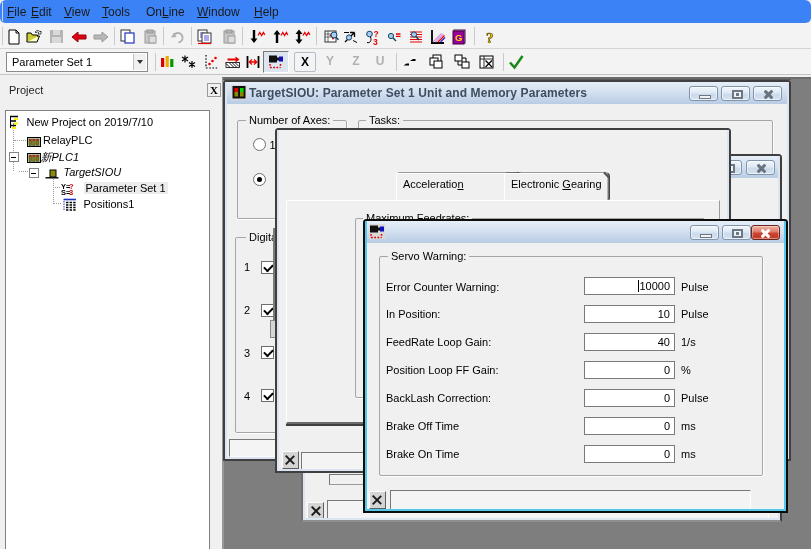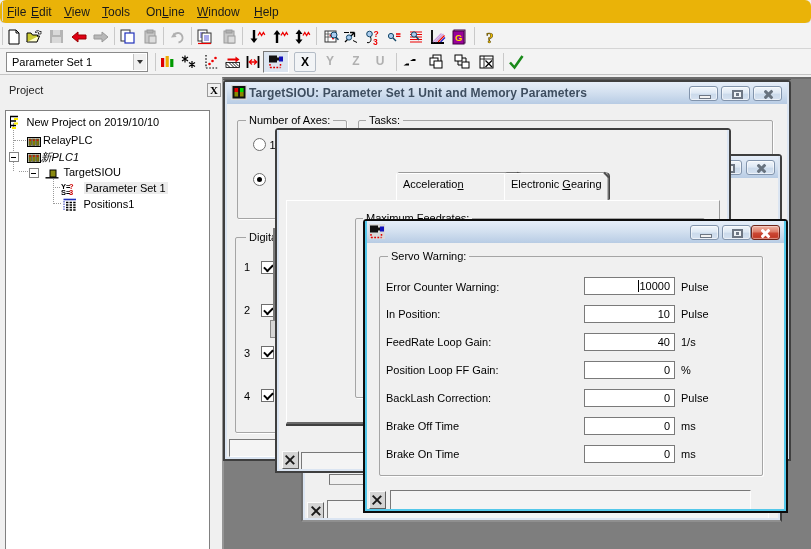--- a/index.html
+++ b/index.html
@@ -1,19 +1,19 @@
 <!DOCTYPE html>
 <html><head>
 <meta charset="utf-8">
 <style>
 * { margin:0; padding:0; box-sizing:border-box; }
 html,body { width:811px; height:549px; overflow:hidden; }
 body { font-family:"Liberation Sans", sans-serif; background:#f0f0f0; position:relative; }
 
-#menubar { left:0; top:0; width:811px; height:24px; background:#eab308; border-bottom:1px solid #d5d5d5; position:absolute;border-radius:6px; }
+#menubar { left:0; top:0; width:811px; height:24px; background:#3b82f6; border-bottom:1px solid #d5d5d5; position:absolute;border-radius:6px; }
 #menubar > span { position:absolute; top:5px; font-size:12px; color:#1a1a1a; }
 #toolbar1 { left:0; top:23px; width:811px; height:26px; background:#f3f3f3; border-bottom:1px solid #d5d5d5; position:absolute; }
 #toolbar2 { left:0; top:49px; width:811px; height:26px; background:#f3f3f3; border-bottom:1px solid #c4c4c4; position:absolute; }
 .tsep { position:absolute; top:4px; width:1px; height:18px; background:#c9c9c9; }
 .ticon { position:absolute; top:4px; width:17px; height:17px; }
 #toolbar1 .ticon { top:6px; }
 #toolbar2 .ticon { top:5px; }
 .ticon svg { display:block; }
 #combo { position:absolute; left:6px; top:3px; width:142px; height:20px; background:#fff; border:1px solid #8a8a8a; }
 #combo .ctext { position:absolute; left:5px; top:3px; font-size:11px; color:#000; }
@@ -342,21 +342,21 @@
       <div class="dotv" style="left:46.5px; top:64px; height:29px;"></div>
       <div class="doth" style="left:47px; top:76px; width:7px;"></div>
       <div class="doth" style="left:47px; top:92px; width:8px;"></div>
       <div style="position:absolute; left:3px; top:4px;"><svg width="11" height="14" viewBox="0 0 11 14">
           <path d="M1.5 1 v12" stroke="#000"></path>
           <path d="M1 1.5 h8 M1 6 h6 M1 10.5 h6" stroke="#000" stroke-width="1.6"></path>
           <rect x="5" y="3" width="4" height="2" fill="#ffee00"></rect>
           <rect x="5" y="7.5" width="4" height="2" fill="#ffee00"></rect>
           <rect x="3" y="12" width="4" height="2" fill="#ffee00"></rect>
         </svg></div>
-      <div class="trow " style="left:20.5px; top:5px;">New Project on 2019/10/10</div>
+      <div class="trow " style="left:20.5px; top:5px;">New Project on 2019/7/10</div>
       <div style="position:absolute; left:20.5px; top:22px;"><svg width="14" height="10" viewBox="0 0 14 10">
           <rect x="0.5" y="0.5" width="13" height="9" fill="#d6d6be" stroke="#000"></rect>
           <rect x="2" y="2" width="2.6" height="6.5" fill="#7e7e04" stroke="#333" stroke-width="0.5"></rect>
           <rect x="5.7" y="2" width="2.6" height="6.5" fill="#7e7e04" stroke="#333" stroke-width="0.5"></rect>
           <rect x="9.4" y="2" width="2.6" height="6.5" fill="#7e7e04" stroke="#333" stroke-width="0.5"></rect>
           <rect x="2.4" y="2.4" width="1.4" height="1.6" fill="#e00000"></rect>
           <rect x="6.1" y="2.4" width="1.4" height="1.6" fill="#e00000"></rect>
           <rect x="9.8" y="2.4" width="1.4" height="1.6" fill="#e00000"></rect>
         </svg></div>
       <div class="trow " style="left:37px; top:23px;">RelayPLC</div>
@@ -367,21 +367,21 @@
           <rect x="9.4" y="2" width="2.6" height="6.5" fill="#7e7e04" stroke="#333" stroke-width="0.5"></rect>
           <rect x="2.4" y="2.4" width="1.4" height="1.6" fill="#e00000"></rect>
           <rect x="6.1" y="2.4" width="1.4" height="1.6" fill="#e00000"></rect>
           <rect x="9.8" y="2.4" width="1.4" height="1.6" fill="#e00000"></rect>
         </svg></div>
       <div class="trow " style="left:34.5px; top:39px;font-style:italic;">新PLC1</div>
       <div style="position:absolute; left:38.5px; top:54px;"><svg width="14" height="11" viewBox="0 0 14 11">
           <path d="M0.5 9.8 h13" fill="none" stroke="#000" stroke-width="1.4"></path>
           <rect x="5" y="2" width="6" height="7" fill="#8a8a10" stroke="#000"></rect>
         </svg></div>
-      <div class="trow " style="left:57.5px; top:55px;">TargetSIOU</div>
+      <div class="trow " style="left:57.5px; top:55px;font-style:italic;">TargetSIOU</div>
       <div style="position:absolute; left:54.5px; top:70px;"><svg width="19" height="13" viewBox="0 0 19 13">
           <text x="0" y="6.5" font-size="7.5" font-weight="bold" fill="#000" font-family="Liberation Sans">Y=</text>
           <text x="8" y="6.5" font-size="7.5" font-weight="bold" fill="#cc0000" font-family="Liberation Sans">?</text>
           <text x="0" y="13" font-size="7.5" font-weight="bold" fill="#000" font-family="Liberation Sans">S=</text>
           <text x="8" y="13" font-size="7.5" font-weight="bold" fill="#cc0000" font-family="Liberation Sans">3</text>
         </svg></div>
       <div class="trow tsel" style="left:77.5px; top:71px;">Parameter Set 1</div>
       <div style="position:absolute; left:55.5px; top:86px;"><svg width="15" height="13" viewBox="0 0 15 13">
           <path d="M1.5 1.5 h12.5" stroke="#2233bb" stroke-width="1.6"></path>
           <path d="M2 3 v10" stroke="#2233bb" stroke-width="1" stroke-dasharray="1.5 1"></path>

